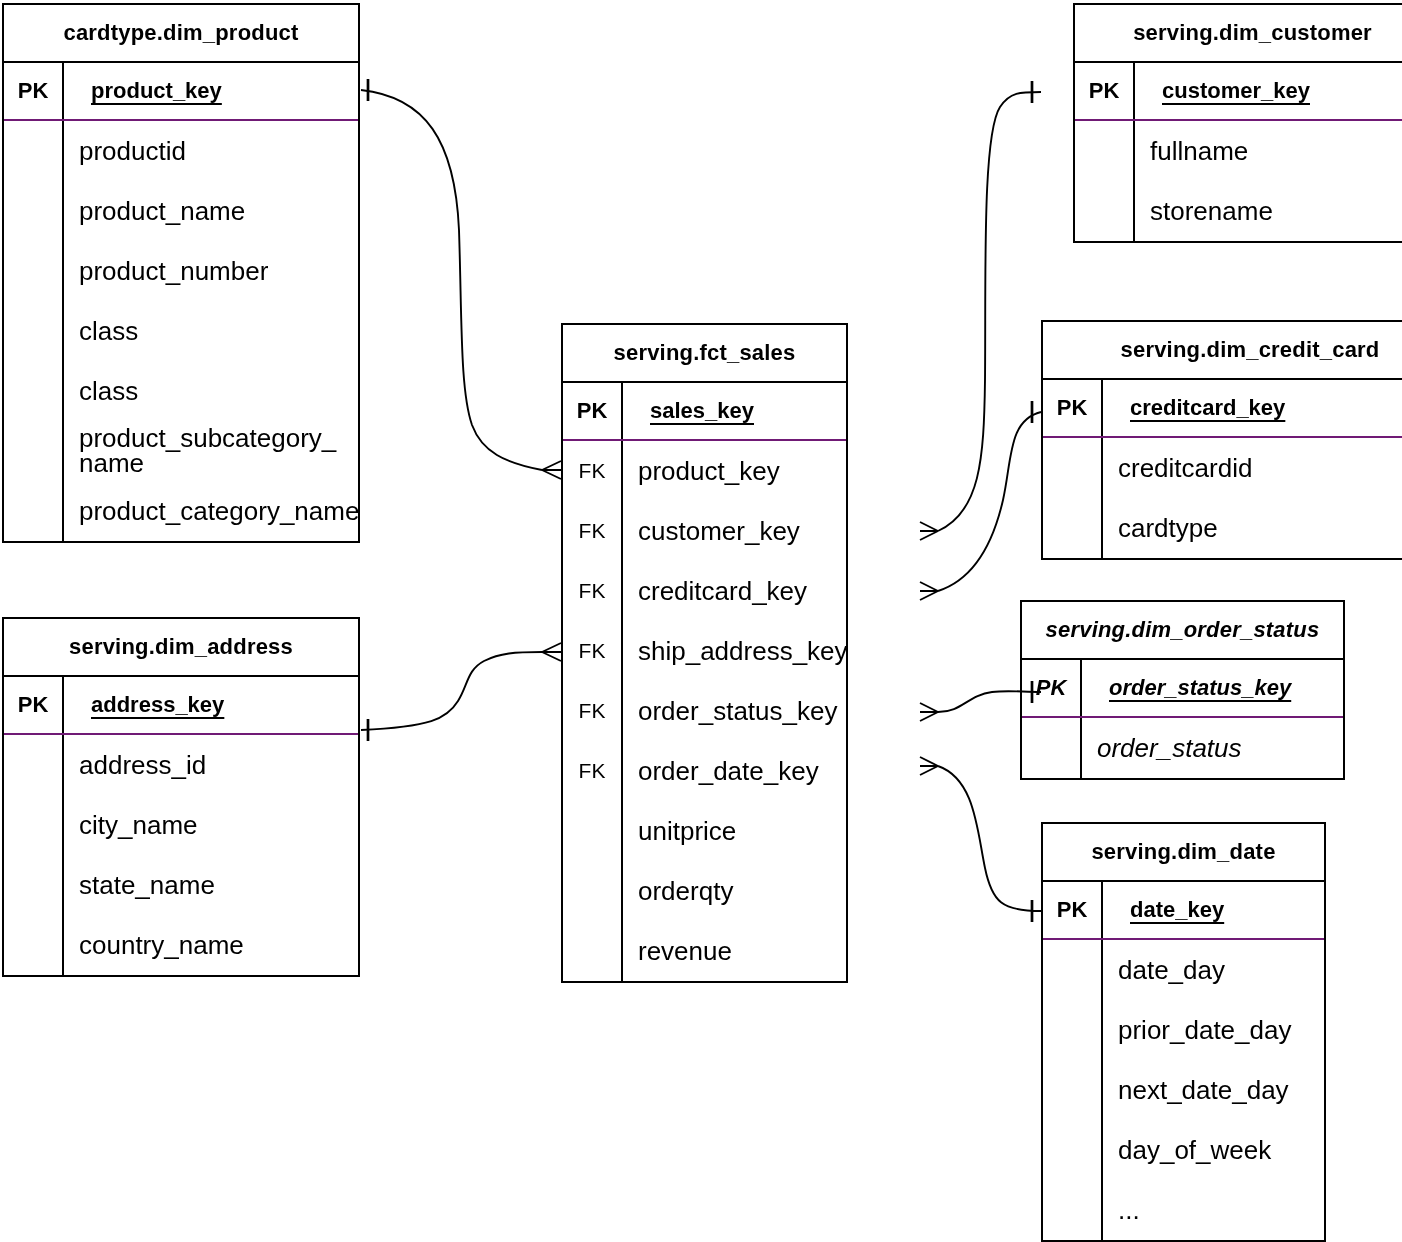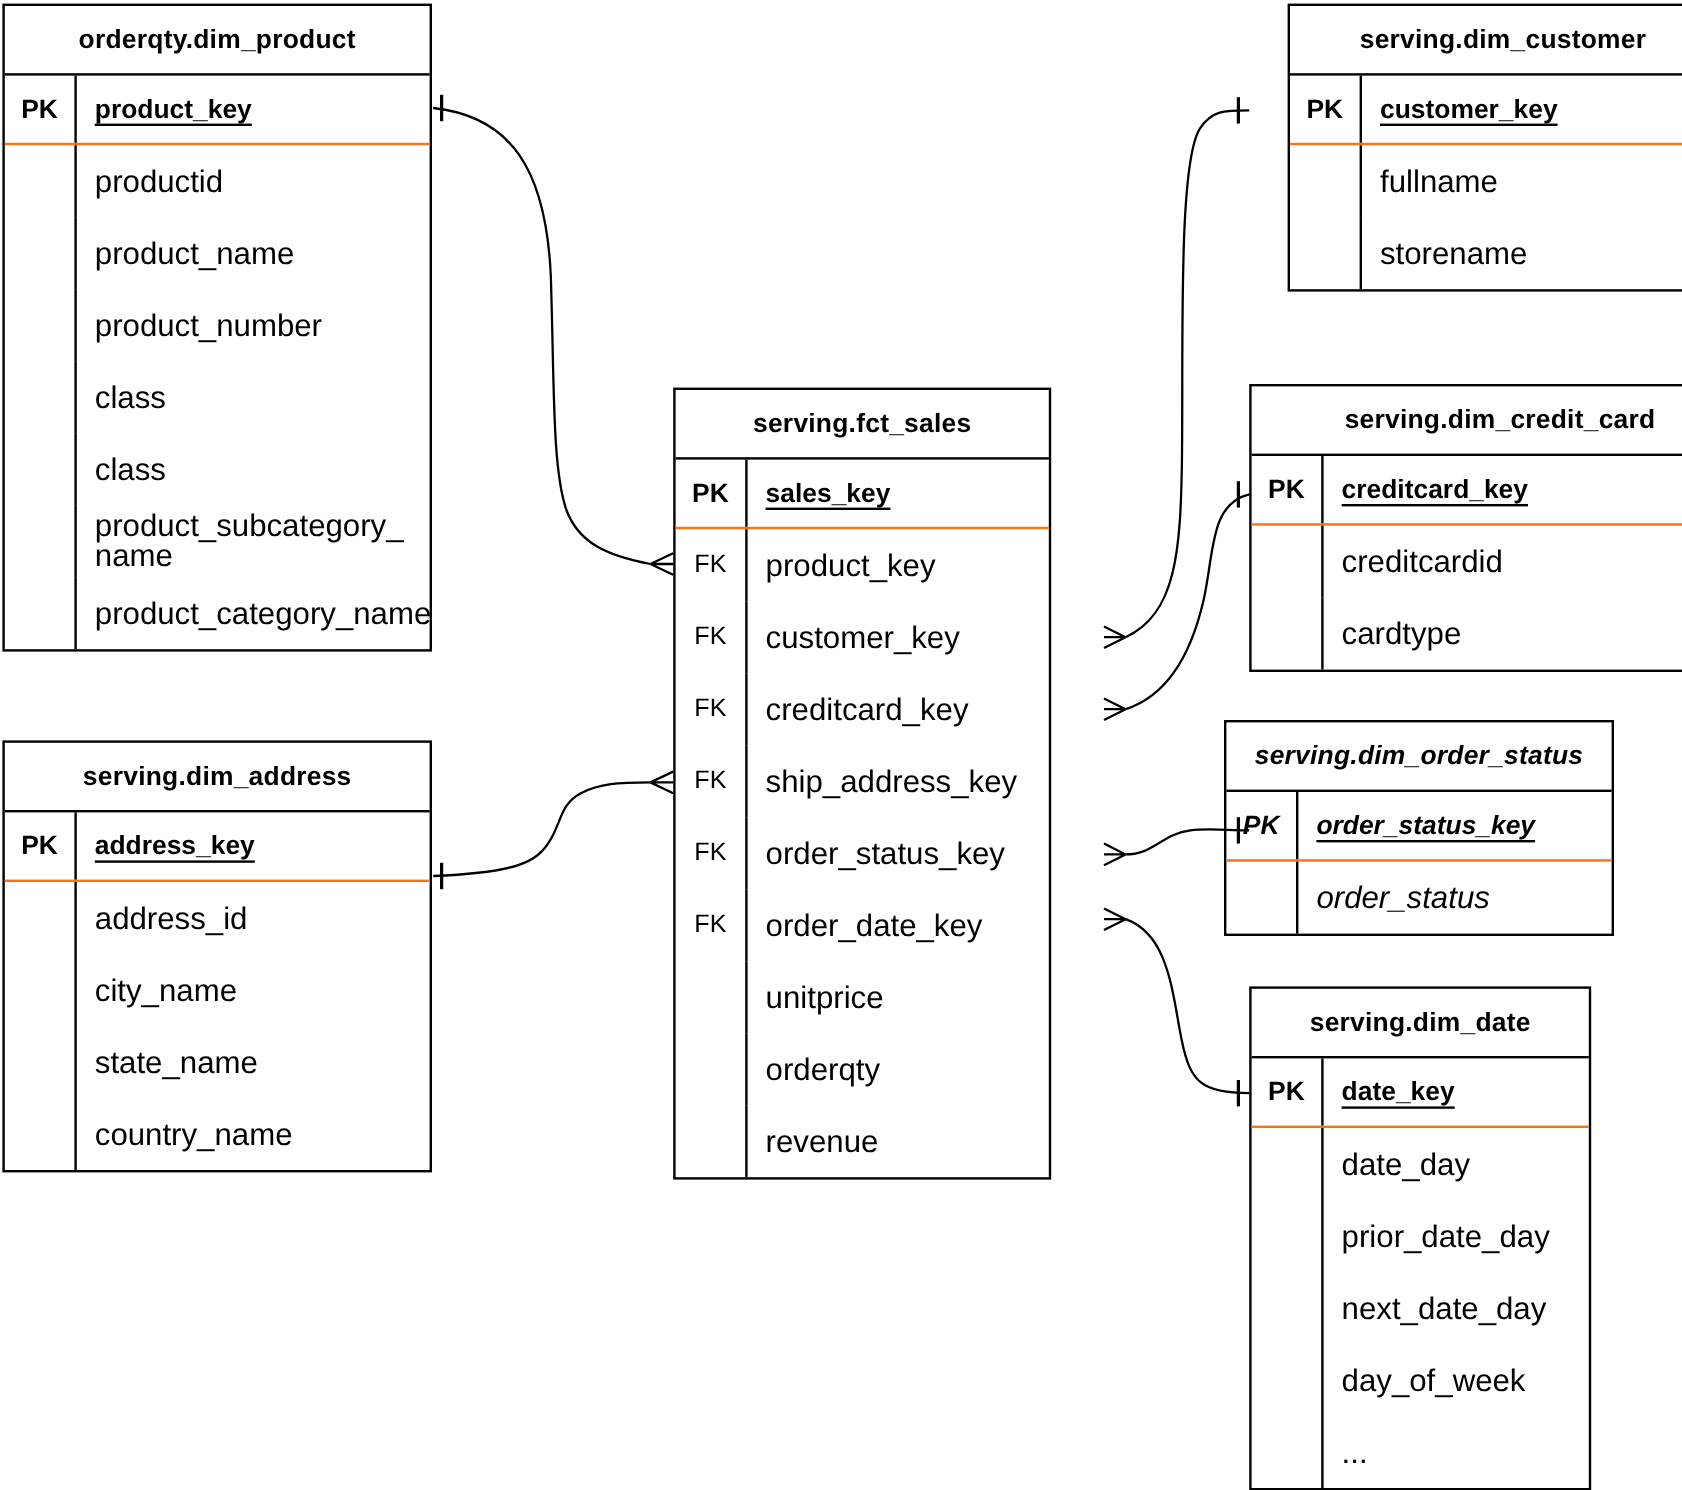--- a/index.html
+++ b/index.html
@@ -23,22 +23,22 @@
   }
   .t-header {
     height: 56px;
     border-bottom: 2px solid #000;
     display: flex; align-items: center; justify-content: center;
     font-weight: bold; font-size: 22px;
     letter-spacing: 0.2px;
   }
   .t-pkrow {
     height: 56px;
-    border-bottom: 2px solid #f97316;
-    display: flex; align-items: stretch;
+    border-bottom: 2px solid #701a75;
+    display: flex; align-items: stretch; gap: 12px;
   }
   .gut {
     width: 58px; flex: 0 0 58px;
     border-right: 2px solid #000;
     display: flex; align-items: center; justify-content: center;
     font-size: 21px;
   }
   .t-pkrow .gut { font-weight: bold; font-size: 22px; }
   .keyname {
     flex: 1;
@@ -68,21 +68,21 @@
   .wire  { stroke-width: 1.9px; }
   .tick  { stroke-width: 2.7px; }
   .prong { stroke-width: 1.9px; }
 </style>
 </head>
 <body>
 
 <div class="canvas">
 
   <div class="erd-table" style="left:2px; top:3px; width:358px;">
-    <div class="t-header">orderqty.dim_product</div>
+    <div class="t-header">cardtype.dim_product</div>
     <div class="t-pkrow">
       <span class="gut">PK</span>
       <span class="keyname">product_key</span>
     </div>
     <div class="t-row">
         <span class="gut"></span>
         <span class="fname">productid</span>
       </div>
     <div class="t-row">
         <span class="gut"></span>
@@ -120,21 +120,21 @@
     <div class="t-row">
         <span class="gut"></span>
         <span class="fname">fullname</span>
       </div>
     <div class="t-row">
         <span class="gut"></span>
         <span class="fname">storename</span>
       </div>
   </div>
 
-  <div class="erd-table" style="left:561px; top:323px; width:315px;">
+  <div class="erd-table" style="left:561px; top:323px; width:287px;">
     <div class="t-header">serving.fct_sales</div>
     <div class="t-pkrow">
       <span class="gut">PK</span>
       <span class="keyname">sales_key</span>
     </div>
     <div class="t-row">
         <span class="gut">FK</span>
         <span class="fname">product_key</span>
       </div>
     <div class="t-row">

